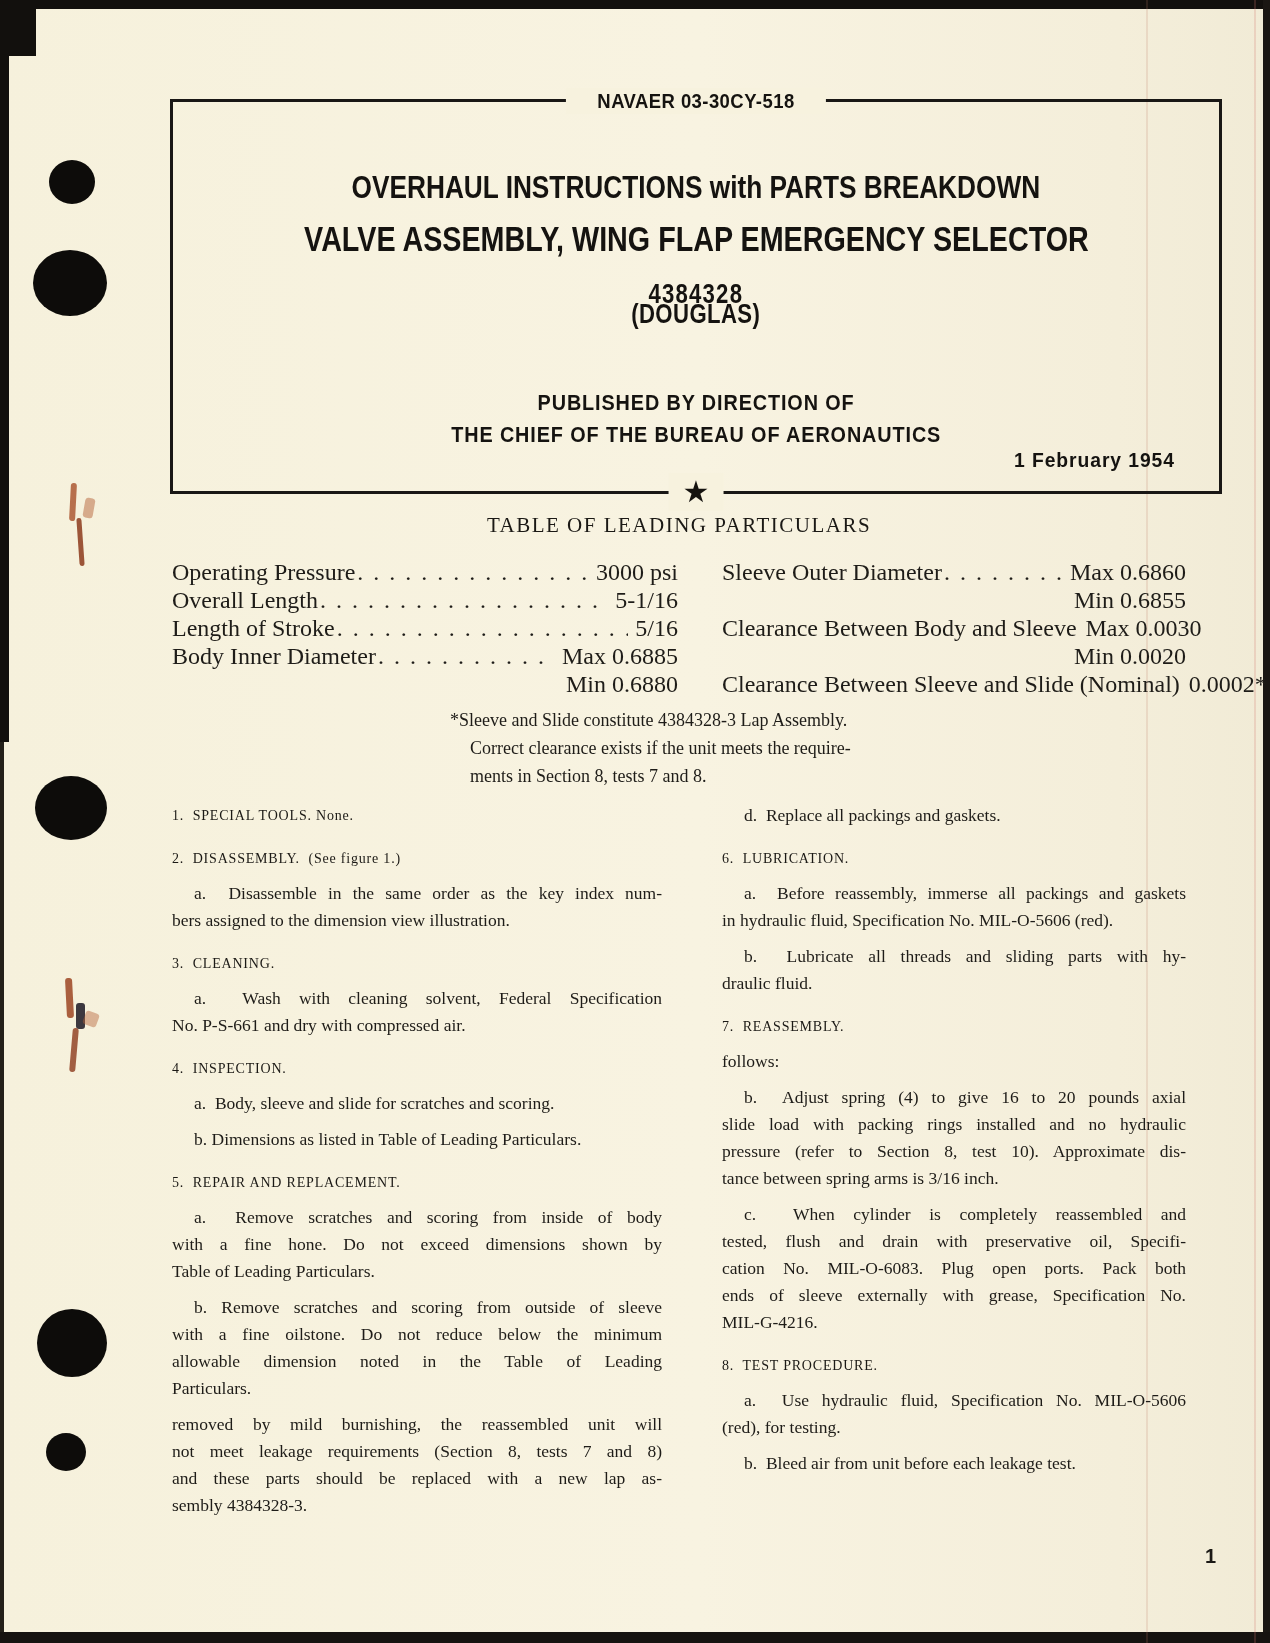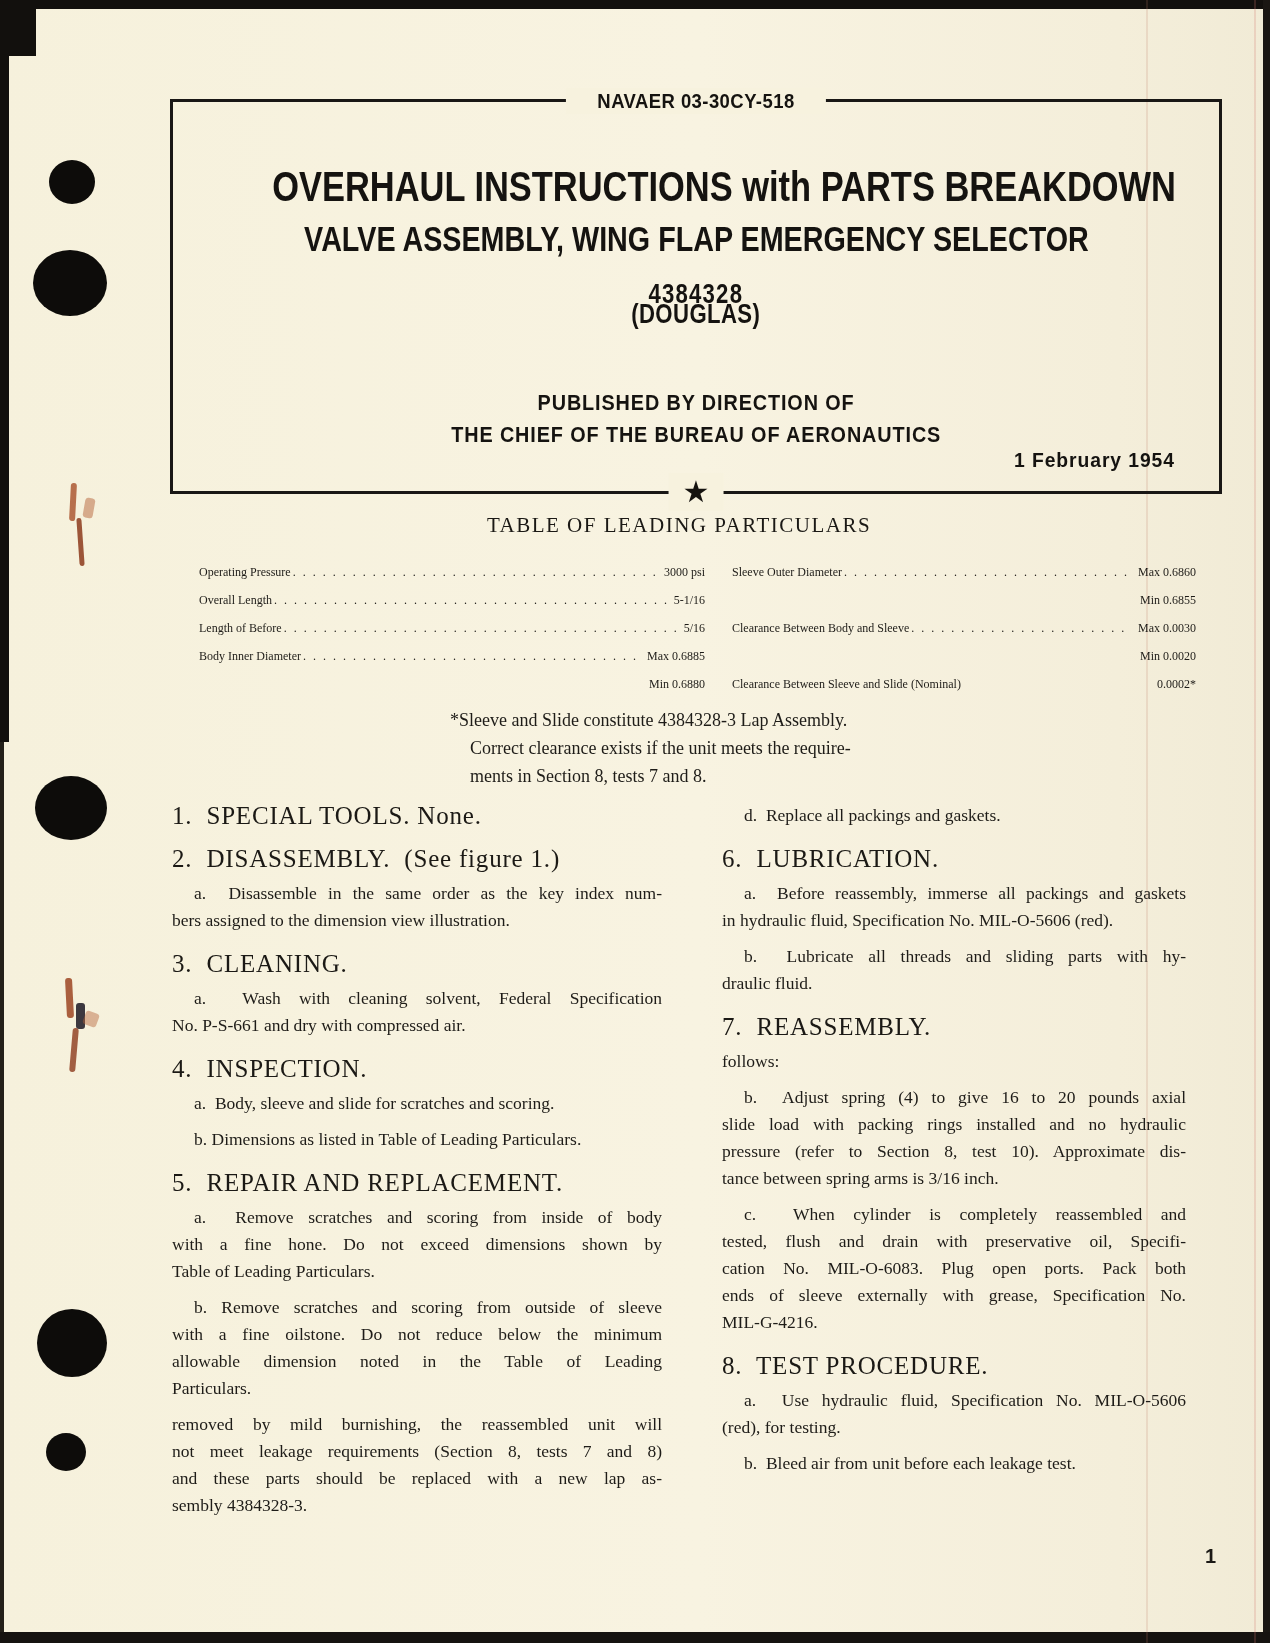--- a/index.html
+++ b/index.html
@@ -17,53 +17,53 @@
   .hbox{position:absolute;left:170px;top:99px;width:1046px;height:389px;border:3px solid #191715;}
   .hbox .absline{position:absolute;left:0;right:0;text-align:center;white-space:nowrap;}
   .cond{display:inline-block;transform:scaleX(0.82);transform-origin:center;white-space:nowrap;
         font-family:"Liberation Sans",sans-serif;font-weight:bold;color:#151310;}
   .navaer{position:absolute;top:-14px;left:50%;transform:translateX(-50%);
           background:#f7f2de;padding:0 18px;font-family:"Liberation Sans",sans-serif;
           font-weight:bold;font-size:21px;line-height:26px;letter-spacing:.5px;color:#151310;}
   .navaer .cond{transform:scaleX(.88);}
   .star{position:absolute;bottom:-20px;left:50%;transform:translateX(-50%);
         background:#f7f2de;padding:0 14px;font-size:30px;line-height:38px;color:#15130f;}
-  .title-line{top:62px;font-size:42px;line-height:46px;}
+  .title-line{top:62px;font-size:32px;line-height:46px;}
   .subtitle-line{top:117px;font-size:35px;line-height:40px;}
   .part-line{top:176px;font-size:27px;line-height:32px;letter-spacing:1.5px;}
   .mfr-line{top:196px;font-size:27px;line-height:32px;letter-spacing:.5px;}
   .pub1-line{top:288px;left:55px;font-size:22px;line-height:26px;letter-spacing:1px;}
   .pub2-line{top:320px;left:55px;font-size:22px;line-height:26px;letter-spacing:1px;}
   .pub1-line .cond,.pub2-line .cond{transform:scaleX(.9);}
   .date-line{position:absolute;top:345px;right:44px;font-size:21px;line-height:25px;white-space:nowrap;}
   .date-line .cond{transform:scaleX(.92);transform-origin:right center;letter-spacing:1px;}
   
   .content{position:absolute;left:172px;top:512px;width:1014px;}
   .tlp-heading{text-align:center;font-size:21px;line-height:26px;letter-spacing:1.5px;
                margin:0 0 20px 0;color:#1b1915;}
   .tables{display:flex;justify-content:space-between;}
-  .ttable{font-size:12px;margin-left:27px;}
+  .ttable{font-size:24px;}
   .ttable-left{width:506px;}
   .ttable-right{width:464px;}
   .trow{display:flex;align-items:baseline;line-height:28px;white-space:nowrap;}
   .tlabel{white-space:nowrap;}
   .tleader{flex:1;overflow:hidden;white-space:nowrap;margin:0 2px;}
   .tleader::after{content:" . . . . . . . . . . . . . . . . . . . . . . . . . . . . . . . . . . . . . . . . .";
                   letter-spacing:2px;}
   .tleader.noleader::after{content:"";}
   .tvalue{white-space:nowrap;padding-left:5px;}
   .fn{margin:8px 0 0 278px;width:470px;font-size:18px;line-height:28px;}
   .fn .fnl{padding-left:20px;}
   .fn .fnl.first{padding-left:0;}
   
   .cols{display:flex;margin-top:12px;}
   .colL{width:490px;margin-right:60px;}
   .colR{width:464px;}
   .col > :first-child{margin-top:0;}
-  .sec-heading{font-size:25px;line-height:27px;letter-spacing:.8px;margin:16px 0 8px 0;color:#1b1915;}
+  .sec-heading{font-size:14px;line-height:27px;letter-spacing:.8px;margin:16px 0 8px 0;color:#1b1915;}
   .para{margin:0 0 9px 0;font-size:17.5px;}
   .para .ln{line-height:27px;}
   .para .ln.jfull{text-align:justify;text-align-last:justify;}
   .para .ln.firstln{text-indent:22px;}
   .pageno{position:absolute;left:1205px;top:1545px;font-family:"Liberation Sans",sans-serif;
           font-weight:bold;font-size:20px;color:#1b1915;}
 </style>
 </head>
 <body>
 
@@ -113,21 +113,21 @@
             <span class="tlabel">Operating Pressure</span>
             <span class="tleader"></span>
             <span class="tvalue">3000 psi</span>
           </div>
           <div class="trow">
             <span class="tlabel">Overall Length</span>
             <span class="tleader"></span>
             <span class="tvalue">5-1/16</span>
           </div>
           <div class="trow">
-            <span class="tlabel">Length of Before</span>
+            <span class="tlabel">Length of Stroke</span>
             <span class="tleader"></span>
             <span class="tvalue">5/16</span>
           </div>
           <div class="trow">
             <span class="tlabel">Body Inner Diameter</span>
             <span class="tleader"></span>
             <span class="tvalue">Max 0.6885</span>
           </div>
           <div class="trow">
             <span class="tlabel"></span>

